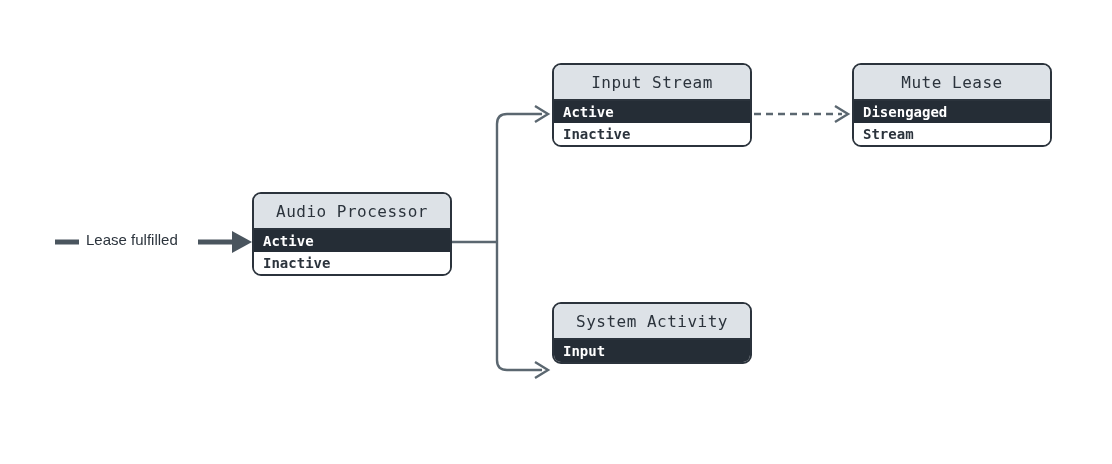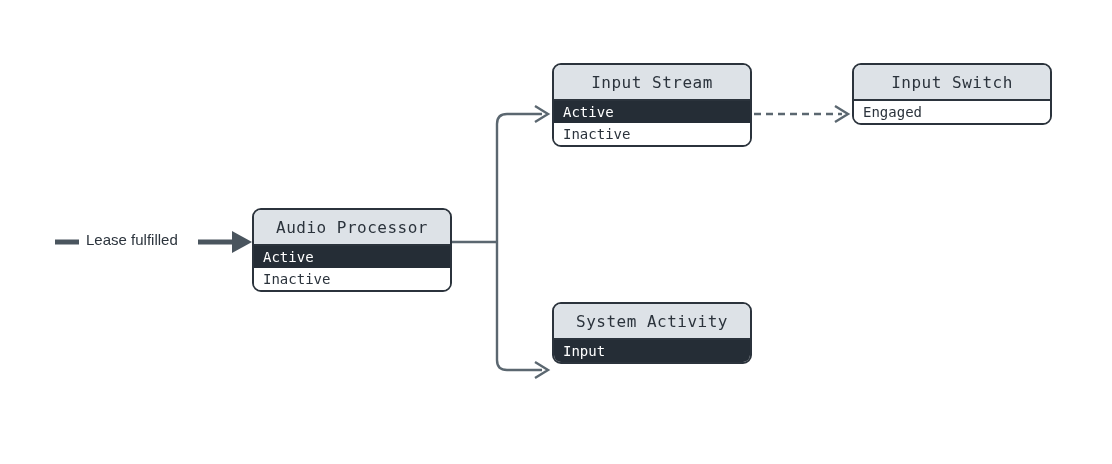--- a/index.html
+++ b/index.html
@@ -64,29 +64,30 @@
     box-sizing: border-box;
     height: 22px;
     line-height: 22px;
     padding-left: 9px;
     font-family: "DejaVu Sans Mono", "Liberation Mono", monospace;
     font-size: 14px;
     color: #2b333c;
     background: #ffffff;
     white-space: nowrap;
     overflow: hidden;
+    font-weight: bold;
   }
 
   .row.active {
     background: #252d36;
     color: #ffffff;
   }
 
   
-  #node-audio-processor { left: 252px; top: 208px; }
+  #node-audio-processor { left: 252px; top: 192px; }
   #node-input-stream    { left: 552px; top: 63px;  }
   #node-mute-switch     { left: 852px; top: 63px;  }
   #node-system-activity { left: 552px; top: 302px; }
 
   
   #entry-label {
     position: absolute;
     left: 86px;
     top: 231px;
     font-family: "Liberation Sans", sans-serif;
@@ -132,23 +133,24 @@
 
   <div class="node" id="node-input-stream">
     <div class="node-header">Input Stream</div>
     <div class="node-rows">
       <div class="row active">Active</div>
       <div class="row">Inactive</div>
     </div>
   </div>
 
   <div class="node" id="node-mute-switch">
-    <div class="node-header">Input Switch</div>
+    <div class="node-header">Mute Lease</div>
     <div class="node-rows">
-      <div class="row">Engaged</div>
+      <div class="row active">Disengaged</div>
+      <div class="row">Stream</div>
     </div>
   </div>
 
   <div class="node" id="node-system-activity">
     <div class="node-header">System Activity</div>
     <div class="node-rows">
       <div class="row active">Input</div>
     </div>
   </div>
 

